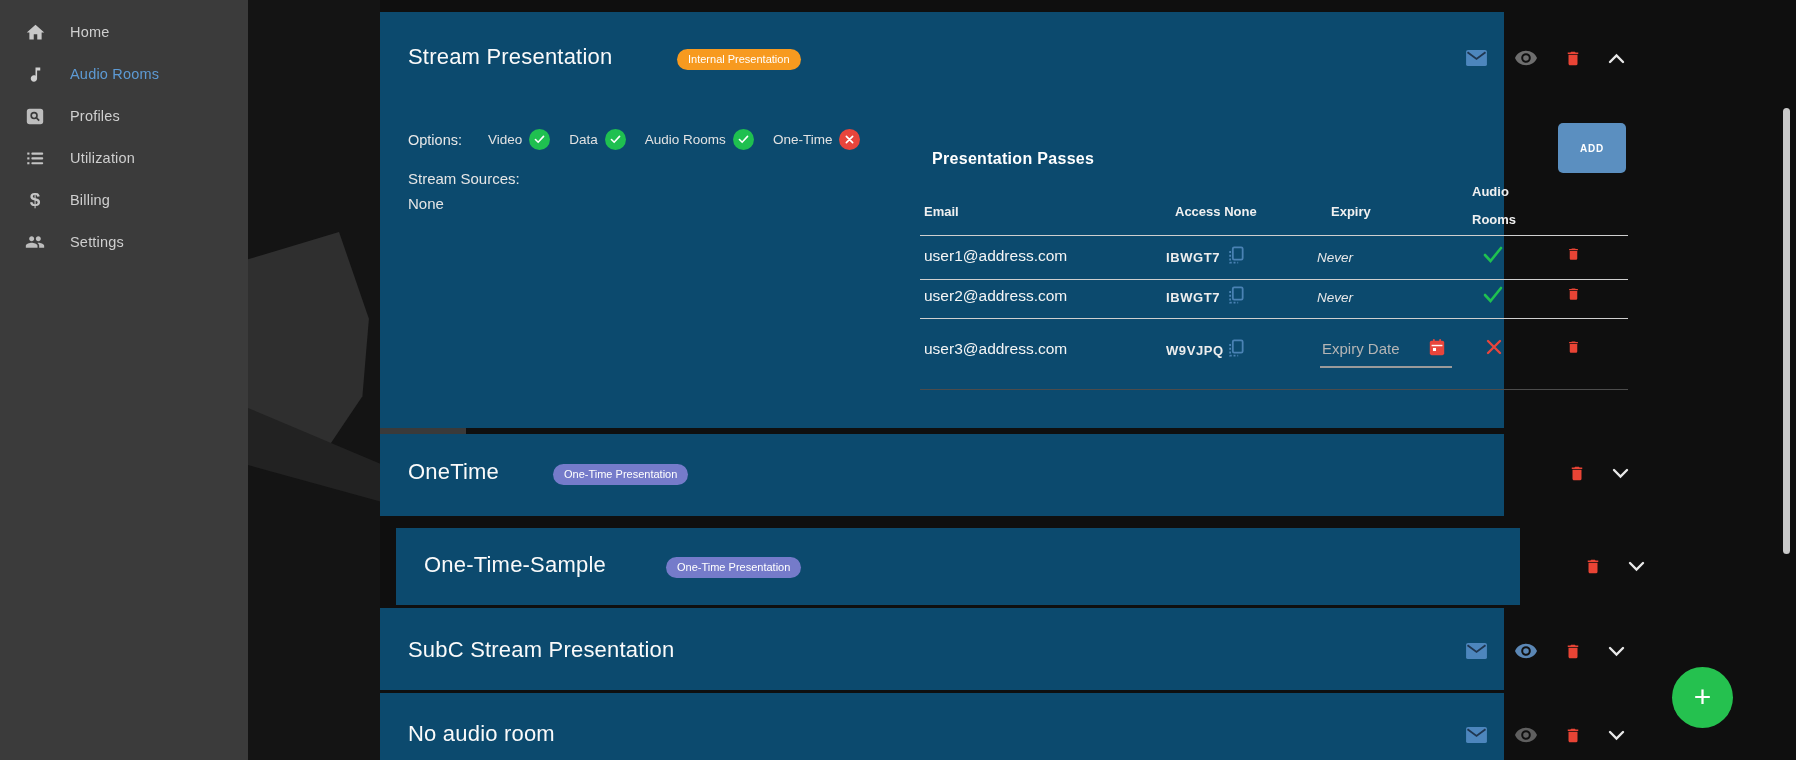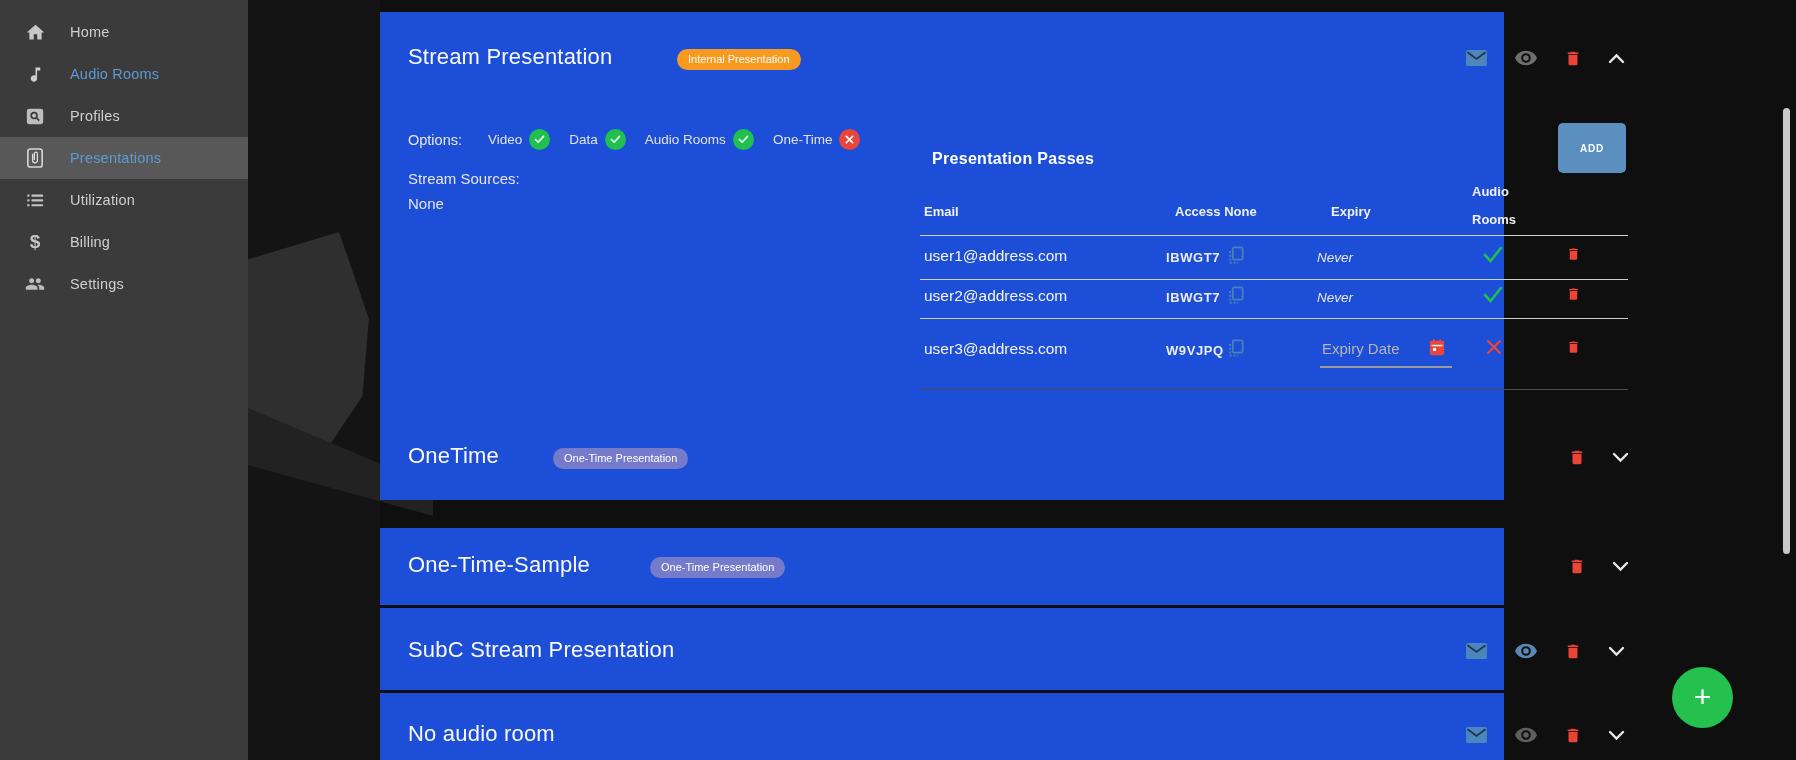--- a/index.html
+++ b/index.html
@@ -17,24 +17,24 @@
   
   .sidebar{position:absolute;left:0;top:0;width:248px;height:760px;background:#3b3b3b;padding-top:11px;box-sizing:border-box;}
   .side-item{position:relative;height:42px;display:flex;align-items:center;padding-left:24px;cursor:pointer;}
   .side-item.selected{background:#585858;}
   .side-icon{width:22px;height:22px;display:flex;align-items:center;justify-content:center;margin-right:24px;flex:0 0 22px;}
   .side-label{font-size:14.5px;color:#cfcfcf;letter-spacing:.2px;}
   .side-label.link{color:#5d9ad4;}
   .dollar{font-size:19px;font-weight:bold;color:#c6c6c6;}
 
   
-  .card{position:absolute;left:380px;width:1124px;background:#1d4ed8;}
+  .card{position:absolute;left:380px;width:1124px;background:#0c4a6e;}
   .card1{top:12px;height:416px;}
-  .cardA{top:418px;height:82px;}
-  .cardB{top:528px;height:77px;}
+  .cardA{top:434px;height:82px;}
+  .cardB{top:528px;height:77px;margin-left:16px;}
   .cardC{top:608px;height:82px;}
   .cardD{top:693px;height:67px;}
 
   .card-title{position:absolute;left:28px;font-size:22px;font-weight:500;color:#fafafa;letter-spacing:.2px;}
   .badge{position:absolute;height:21px;line-height:21px;border-radius:11px;padding:0 11px;font-size:11px;color:#fff;white-space:nowrap;}
   .badge-orange{background:#f79a1f;}
   .badge-indigo{background:#757bca;}
 
   .icon-row{position:absolute;display:flex;align-items:center;gap:26px;height:24px;}
   .icon-btn{display:flex;align-items:center;justify-content:center;cursor:pointer;}
@@ -107,29 +107,20 @@
     <div class="side-item">
       <span class="side-icon">
         <svg width="20" height="20" viewBox="0 0 22 22">
             <rect x="2" y="3" width="18" height="17" rx="3" fill="#bdbdbd"></rect>
             <circle cx="10" cy="10.5" r="3.2" stroke="#3b3b3b" stroke-width="1.8" fill="none"></circle>
             <path d="M12.6 13.1l3 3" stroke="#3b3b3b" stroke-width="1.8"></path>
           </svg>
       </span>
       <span class="side-label">Profiles</span>
     </div>
-    <div class="side-item selected">
-      <span class="side-icon">
-        <svg width="20" height="22" viewBox="0 0 21 23">
-            <rect x="3" y="2" width="15" height="19" rx="2.5" stroke="#d6d6d6" stroke-width="1.7" fill="none"></rect>
-            <path d="M8 7.5v6.5a2.5 2.5 0 0 0 5 0V7a1.6 1.6 0 0 0-3.2 0v6" stroke="#d6d6d6" stroke-width="1.4" fill="none" stroke-linecap="round"></path>
-          </svg>
-      </span>
-      <span class="side-label link">Presentations</span>
-    </div>
     <div class="side-item">
       <span class="side-icon">
         <svg width="20" height="20" viewBox="0 0 22 22">
             <g fill="#c4c4c4">
               <rect x="7" y="5" width="13" height="2.3" rx="1"></rect>
               <rect x="7" y="10.3" width="13" height="2.3" rx="1"></rect>
               <rect x="7" y="15.6" width="13" height="2.3" rx="1"></rect>
               <rect x="2.5" y="5" width="2.4" height="2.3"></rect>
               <rect x="2.5" y="10.3" width="2.4" height="2.3"></rect>
               <rect x="2.5" y="15.6" width="2.4" height="2.3"></rect>

